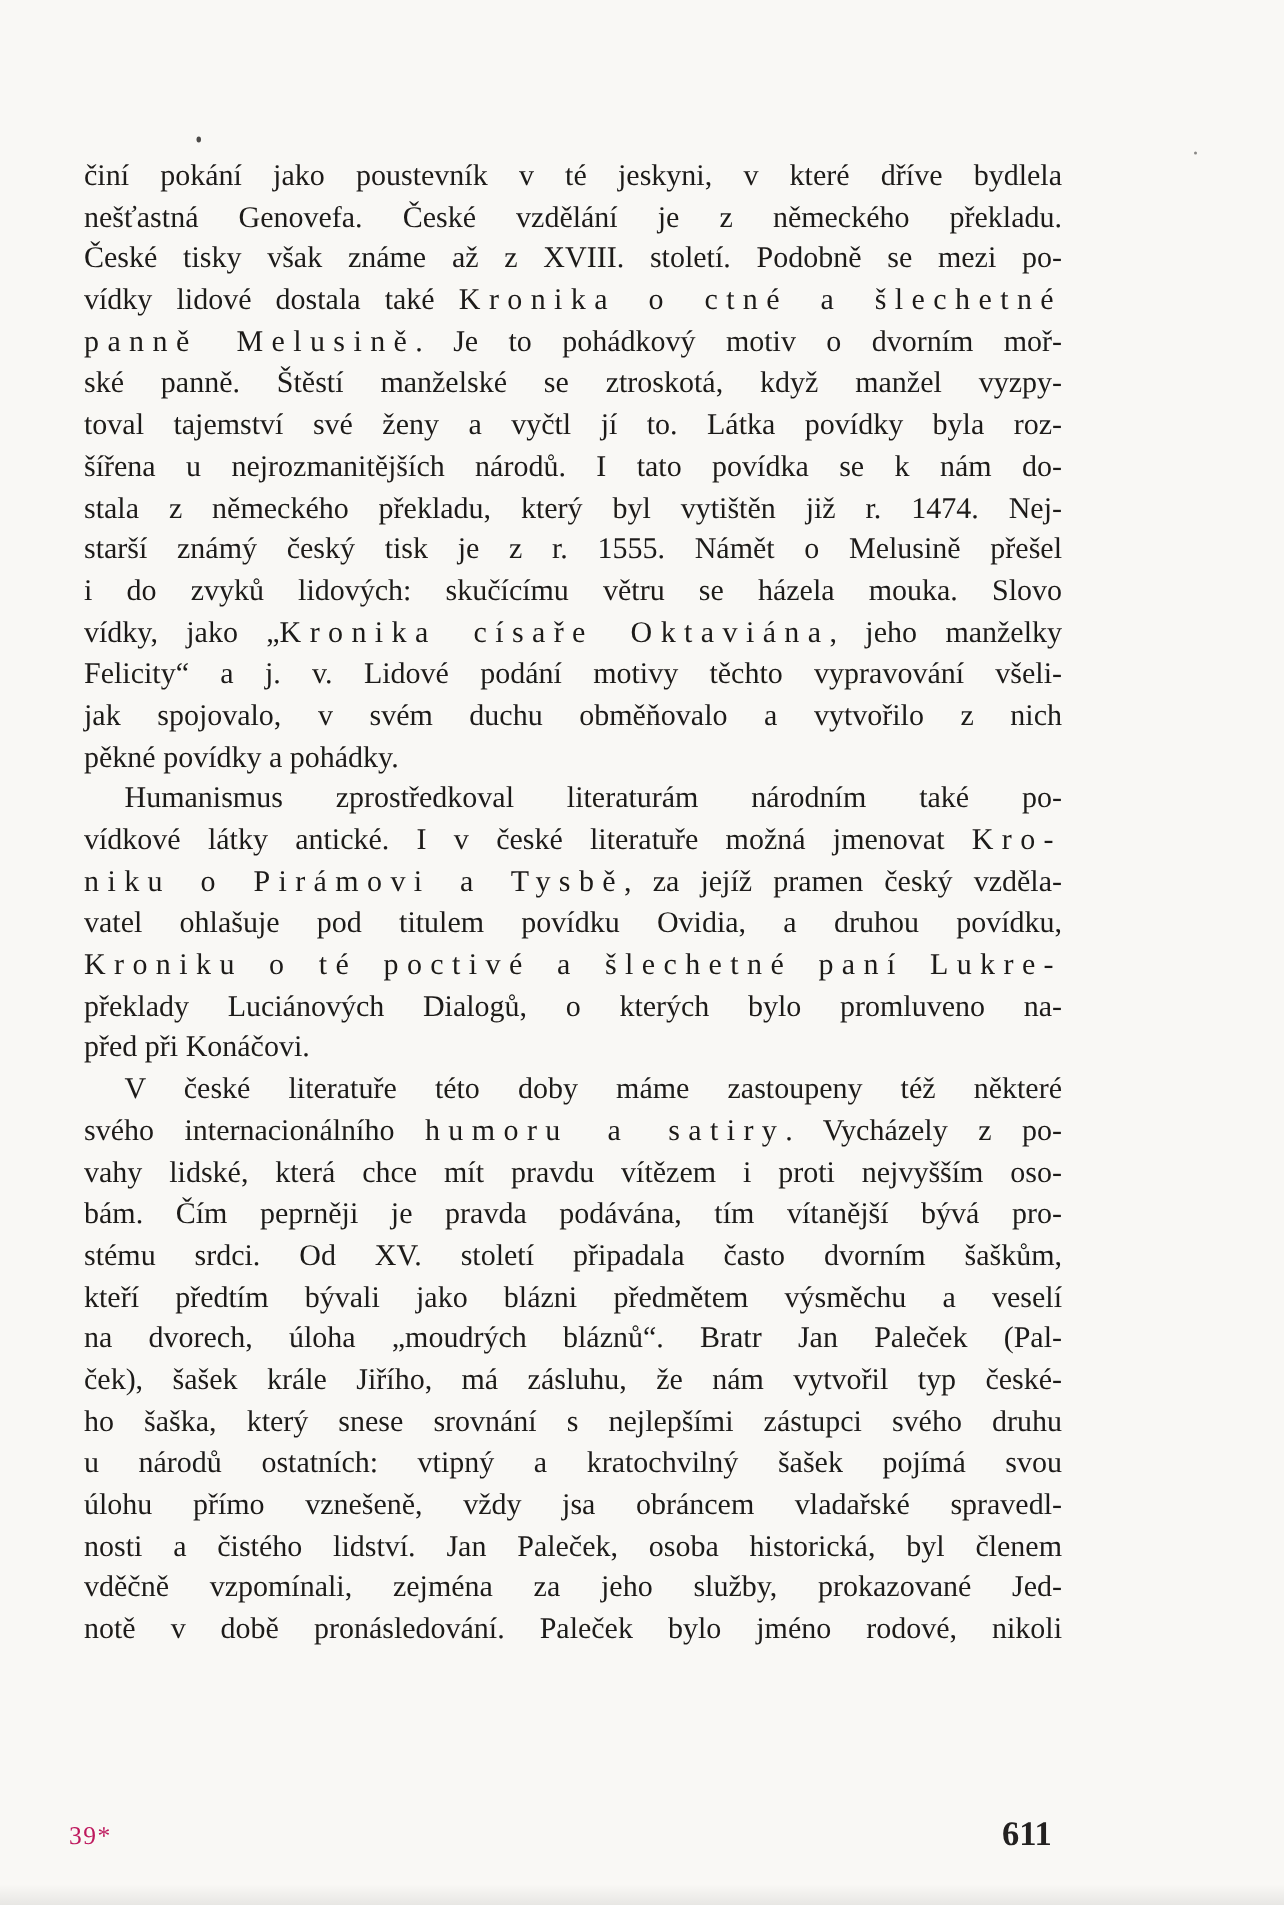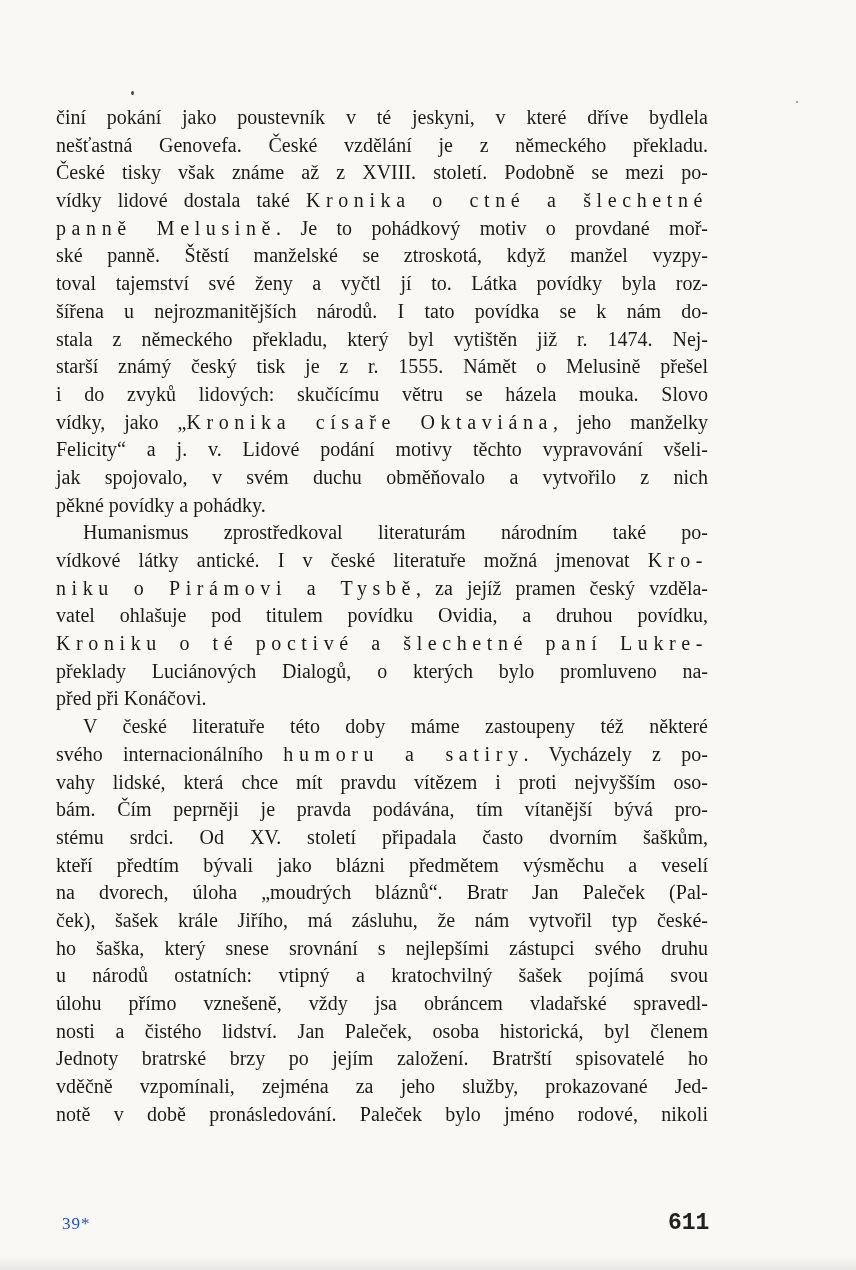--- a/index.html
+++ b/index.html
@@ -45,35 +45,34 @@
   .line.indent {
     text-indent: 27px;
   }
   .sp {
     letter-spacing: 0.28em;
   }
   .it {
   }
   .footer-left {
     position: absolute;
-    left: 62px;
+    left: 46px;
     top: 1214px;
     font-size: 17px;
-    color: #1d4ed8;
+    color: #be185d;
     letter-spacing: 1px;
     text-align: right;
   }
   .footer-right {
     position: absolute;
     left: 668px;
     top: 1210px;
     font-size: 23px;
     font-weight: bold;
     color: #232120;
-    font-family: Liberation Mono, monospace;
   }
   .speck {
     position: absolute;
     width: 3px;
     height: 4px;
     background: #4c4a48;
     border-radius: 50%;
   }
   .speck-1 { left: 131px; top: 91px; }
   .speck-2 { left: 796px; top: 101px; width: 2px; height: 2px; background: #8a8886; }
@@ -84,21 +83,21 @@
 <div class="page">
   <div class="speck speck-1"></div>
   <div class="speck speck-2"></div>
 
   <div class="text-block" id="text-block">
       <div>
         <div class="line"><span>činí pokání jako poustevník v té jeskyni, v které dříve bydlela</span></div>
         <div class="line"><span>nešťastná Genovefa. České vzdělání je z německého překladu.</span></div>
         <div class="line"><span>České tisky však známe až z XVIII. století. Podobně se mezi po-</span></div>
         <div class="line"><span>vídky lidové dostala také </span><span class="sp">Kronika o ctné a šlechetné</span></div>
-        <div class="line"><span class="sp">panně Melusině</span><span>. Je to pohádkový motiv o provdané moř-</span></div>
+        <div class="line"><span class="sp">panně Melusině</span><span>. Je to pohádkový motiv o dvorním moř-</span></div>
         <div class="line"><span>ské panně. Štěstí manželské se ztroskotá, když manžel vyzpy-</span></div>
         <div class="line"><span>toval tajemství své ženy a vyčtl jí to. Látka povídky byla roz-</span></div>
         <div class="line"><span>šířena u nejrozmanitějších národů. I tato povídka se k nám do-</span></div>
         <div class="line"><span>stala z německého překladu, který byl vytištěn již r. 1474. Nej-</span></div>
         <div class="line"><span>starší známý český tisk je z r. 1555. Námět o Melusině přešel</span></div>
         <div class="line"><span>i do zvyků lidových: skučícímu větru se házela mouka. Slovo</span></div>
         <div class="line"><span>vídky, jako „</span><span class="sp">Kronika císaře Oktaviána</span><span>, jeho manželky</span></div>
         <div class="line"><span>Felicity“ a j. v. Lidové podání motivy těchto vypravování všeli-</span></div>
         <div class="line"><span>jak spojovalo, v svém duchu obměňovalo a vytvořilo z nich</span></div>
         <div class="line short"><span>pěkné povídky a pohádky.</span></div>
@@ -118,21 +117,20 @@
         <div class="line"><span>vahy lidské, která chce mít pravdu vítězem i proti nejvyšším oso-</span></div>
         <div class="line"><span>bám. Čím peprněji je pravda podávána, tím vítanější bývá pro-</span></div>
         <div class="line"><span>stému srdci. Od XV. století připadala často dvorním šaškům,</span></div>
         <div class="line"><span>kteří předtím bývali jako blázni předmětem výsměchu a veselí</span></div>
         <div class="line"><span>na dvorech, úloha „moudrých bláznů“. Bratr </span><span class="it">Jan Paleček (Pal-</span></div>
         <div class="line"><span class="it">ček),</span><span> šašek krále Jiřího, má zásluhu, že nám vytvořil typ české-</span></div>
         <div class="line"><span>ho šaška, který snese srovnání s nejlepšími zástupci svého druhu</span></div>
         <div class="line"><span>u národů ostatních: vtipný a kratochvilný šašek pojímá svou</span></div>
         <div class="line"><span>úlohu přímo vznešeně, vždy jsa obráncem vladařské spravedl-</span></div>
         <div class="line"><span>nosti a čistého lidství. Jan Paleček, osoba historická, byl členem</span></div>
-        <div class="line"><span>Jednoty bratrské brzy po jejím založení. Bratrští spisovatelé ho</span></div>
         <div class="line"><span>vděčně vzpomínali, zejména za jeho služby, prokazované Jed-</span></div>
         <div class="line"><span>notě v době pronásledování. Paleček bylo jméno rodové, nikoli</span></div>
       </div>
     </div>
 
   <div class="footer-left">39*</div>
 
   <div class="footer-right">611</div>
 </div>
 

